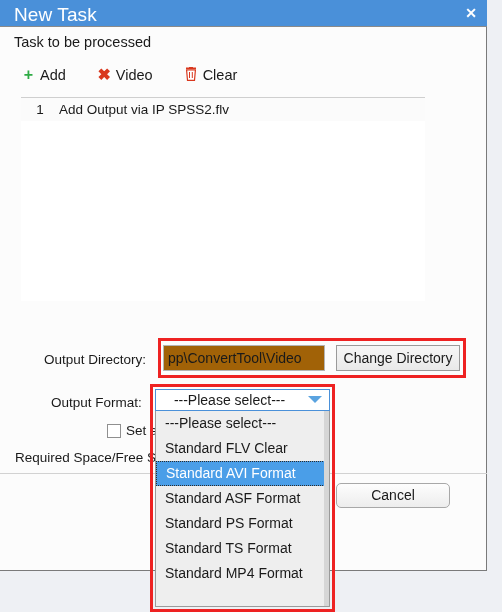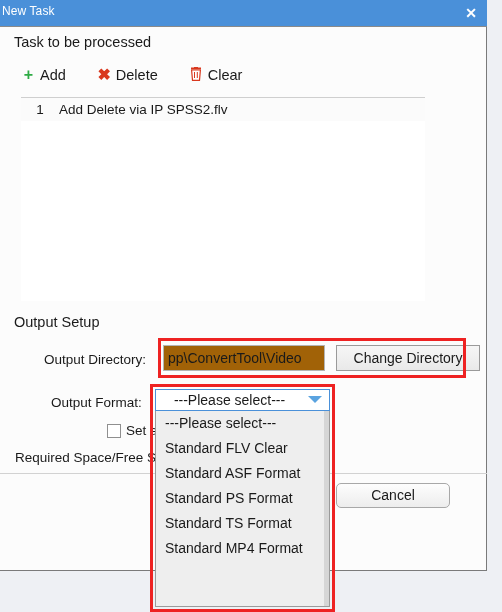--- a/index.html
+++ b/index.html
@@ -38,23 +38,23 @@
     left: 0;
     top: 0;
     width: 487px;
     height: 27px;
     background: #4a90d9;
     border-bottom: 1px solid #8a8a8a;
     box-sizing: border-box;
   }
   .title-text {
     position: absolute;
-    left: 2px;
+    left: 14px;
     top: 4px;
-    font-size: 12px;
+    font-size: 19px;
     color: #ffffff;
     letter-spacing: 0.1px;
   }
   .close-btn {
     position: absolute;
     right: 0px;
     top: 0px;
     width: 32px;
     height: 26px;
     color: #ffffff;
@@ -161,21 +161,21 @@
     font-size: 14px;
     color: #1a1a1a;
     padding: 0 4px;
     outline: none;
   }
 
   .change-dir-btn {
     position: absolute;
     left: 336px;
     top: 345px;
-    width: 144px;
+    width: 124px;
     height: 26px;
     background: linear-gradient(#f6f6f6, #e9e9e9);
     border: 1px solid #9a9a9a;
     box-sizing: border-box;
     font-family: "Liberation Sans", sans-serif;
     font-size: 14px;
     color: #1a1a1a;
     cursor: pointer;
     text-align: center;
     line-height: 24px;
@@ -329,45 +329,44 @@
 
     <div class="section-title section-task">Task to be processed</div>
 
     <div class="toolbar">
       <div class="tbtn">
         <span class="glyph glyph-plus">+</span>
         <span>Add</span>
       </div>
       <div class="tbtn">
         <span class="glyph glyph-x">✖</span>
-        <span>Delete</span>
+        <span>Video</span>
       </div>
       <div class="tbtn">
         <span class="glyph glyph-trash">
           <svg width="12" height="14" viewBox="0 0 12 14" aria-hidden="true">
             <rect x="1" y="0.5" width="10" height="2" fill="#d9381e"></rect>
             <rect x="4" y="-0.5" width="4" height="1.6" fill="#d9381e"></rect>
             <path d="M1.6 3 h8.8 l-0.9 10.4 h-7 z" fill="#ffffff" stroke="#d9381e" stroke-width="1.2"></path>
             <rect x="4" y="5" width="1" height="6" fill="#d9381e"></rect>
             <rect x="6.8" y="5" width="1" height="6" fill="#d9381e"></rect>
           </svg>
         </span>
         <span>Clear</span>
       </div>
     </div>
 
     <div class="listbox">
       <div class="list-header-rule"></div>
       <div class="list-row">
         <span class="idx">1</span>
-        <span class="nm">Add Delete via IP SPSS2.flv</span>
+        <span class="nm">Add Output via IP SPSS2.flv</span>
       </div>
     </div>
 
-    <div class="section-title section-output">Output Setup</div>
 
     <div class="field-label lbl-dir">Output Directory:</div>
     <input class="dir-input" type="text" value="pp\ConvertTool\Video" style="">
     <div class="change-dir-btn">Change Directory</div>
 
     <div class="field-label lbl-fmt">Output Format:</div>
 
     <div class="checkbox-row">
       <span class="cbox"></span>
       <span class="cbox-label">Set a</span>
@@ -381,20 +380,21 @@
   </div>
 
   <div class="combo">
     <div class="combo-text">---Please select---</div>
     <div class="combo-arrow"></div>
   </div>
 
   <div class="dropdown" id="dropdown-list">
     <div class="dd-item">---Please select---</div>
       <div class="dd-item">Standard FLV Clear</div>
+      <div class="dd-item sel">Standard AVI Format</div>
       <div class="dd-item">Standard ASF Format</div>
       <div class="dd-item">Standard PS Format</div>
       <div class="dd-item">Standard TS Format</div>
       <div class="dd-item">Standard MP4 Format</div>
       <div class="dd-scroll"></div>
   </div>
 
   <div class="annot annot-dir"></div>
   <div class="annot annot-fmt"></div>
 

